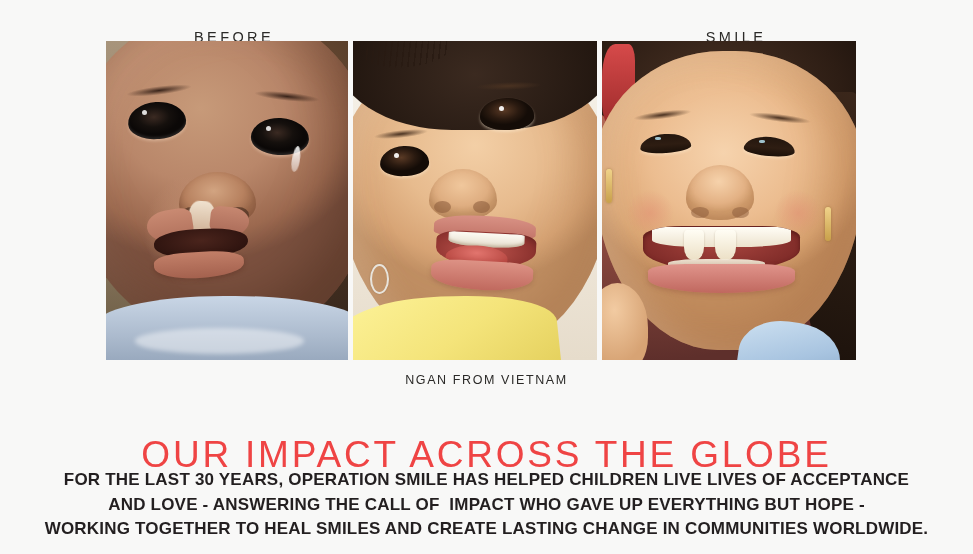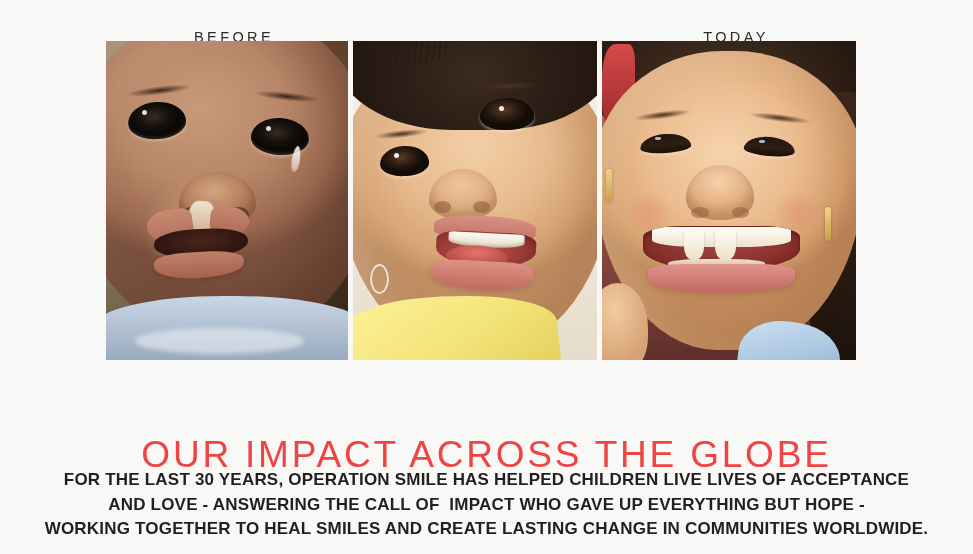--- a/index.html
+++ b/index.html
@@ -464,21 +464,21 @@
     font-weight: bold;
   }
 </style>
 </head>
 <body>
 
 <div class="page">
 
   <div class="labels">
     <div class="col-label l1">BEFORE</div>
-    <div class="col-label l3">TODAY</div>
+    <div class="col-label l3">SMILE</div>
   </div>
 
   <div class="photos">
 
     <div class="photo p1">
       <div class="bg"></div>
       <div class="bg-left"></div>
       <div class="face"></div>
       <div class="cheek"></div>
       <div class="brow-l"></div>
@@ -549,20 +549,21 @@
       </div>
       <div class="lip-low"></div>
       <div class="earring-l"></div>
       <div class="earring-r"></div>
       <div class="hand"></div>
       <div class="shirt"></div>
     </div>
 
   </div>
 
+  <div class="caption">NGAN FROM VIETNAM</div>
 
   <h1 class="heading">OUR IMPACT ACROSS THE GLOBE</h1>
 
   <div class="body-copy">
     <span class="body-line">FOR THE LAST 30 YEARS, OPERATION SMILE HAS HELPED CHILDREN LIVE LIVES OF ACCEPTANCE</span>
     <span class="body-line">AND LOVE - ANSWERING THE CALL OF  IMPACT WHO GAVE UP EVERYTHING BUT HOPE -</span>
     <span class="body-line">WORKING TOGETHER TO HEAL SMILES AND CREATE LASTING CHANGE IN COMMUNITIES WORLDWIDE.</span>
   </div>
 
 </div>

